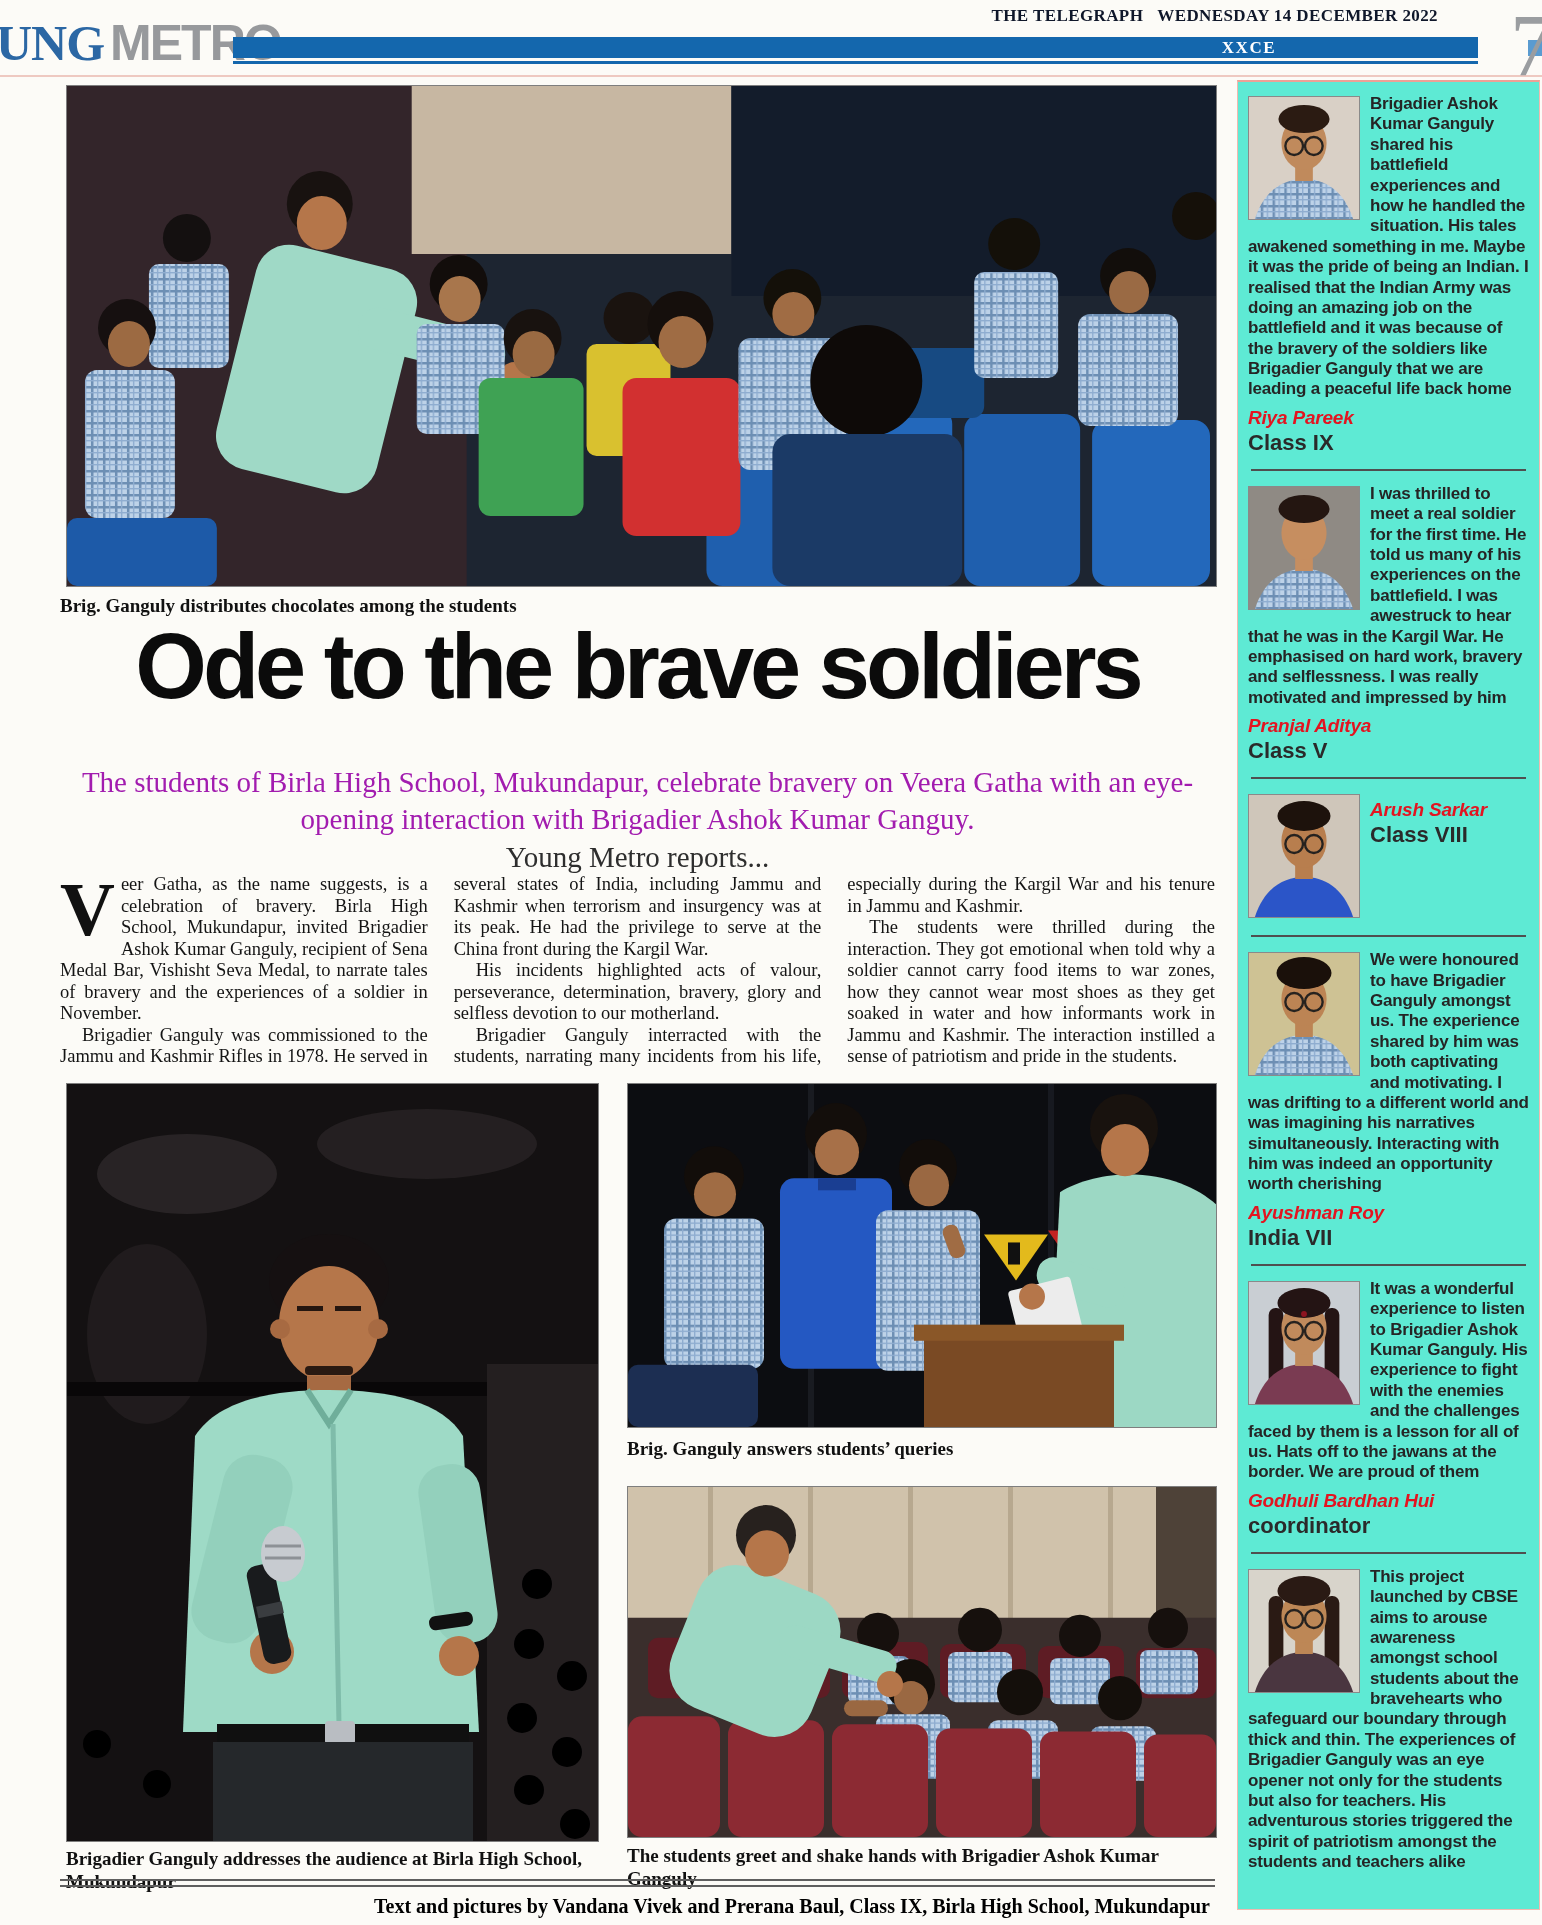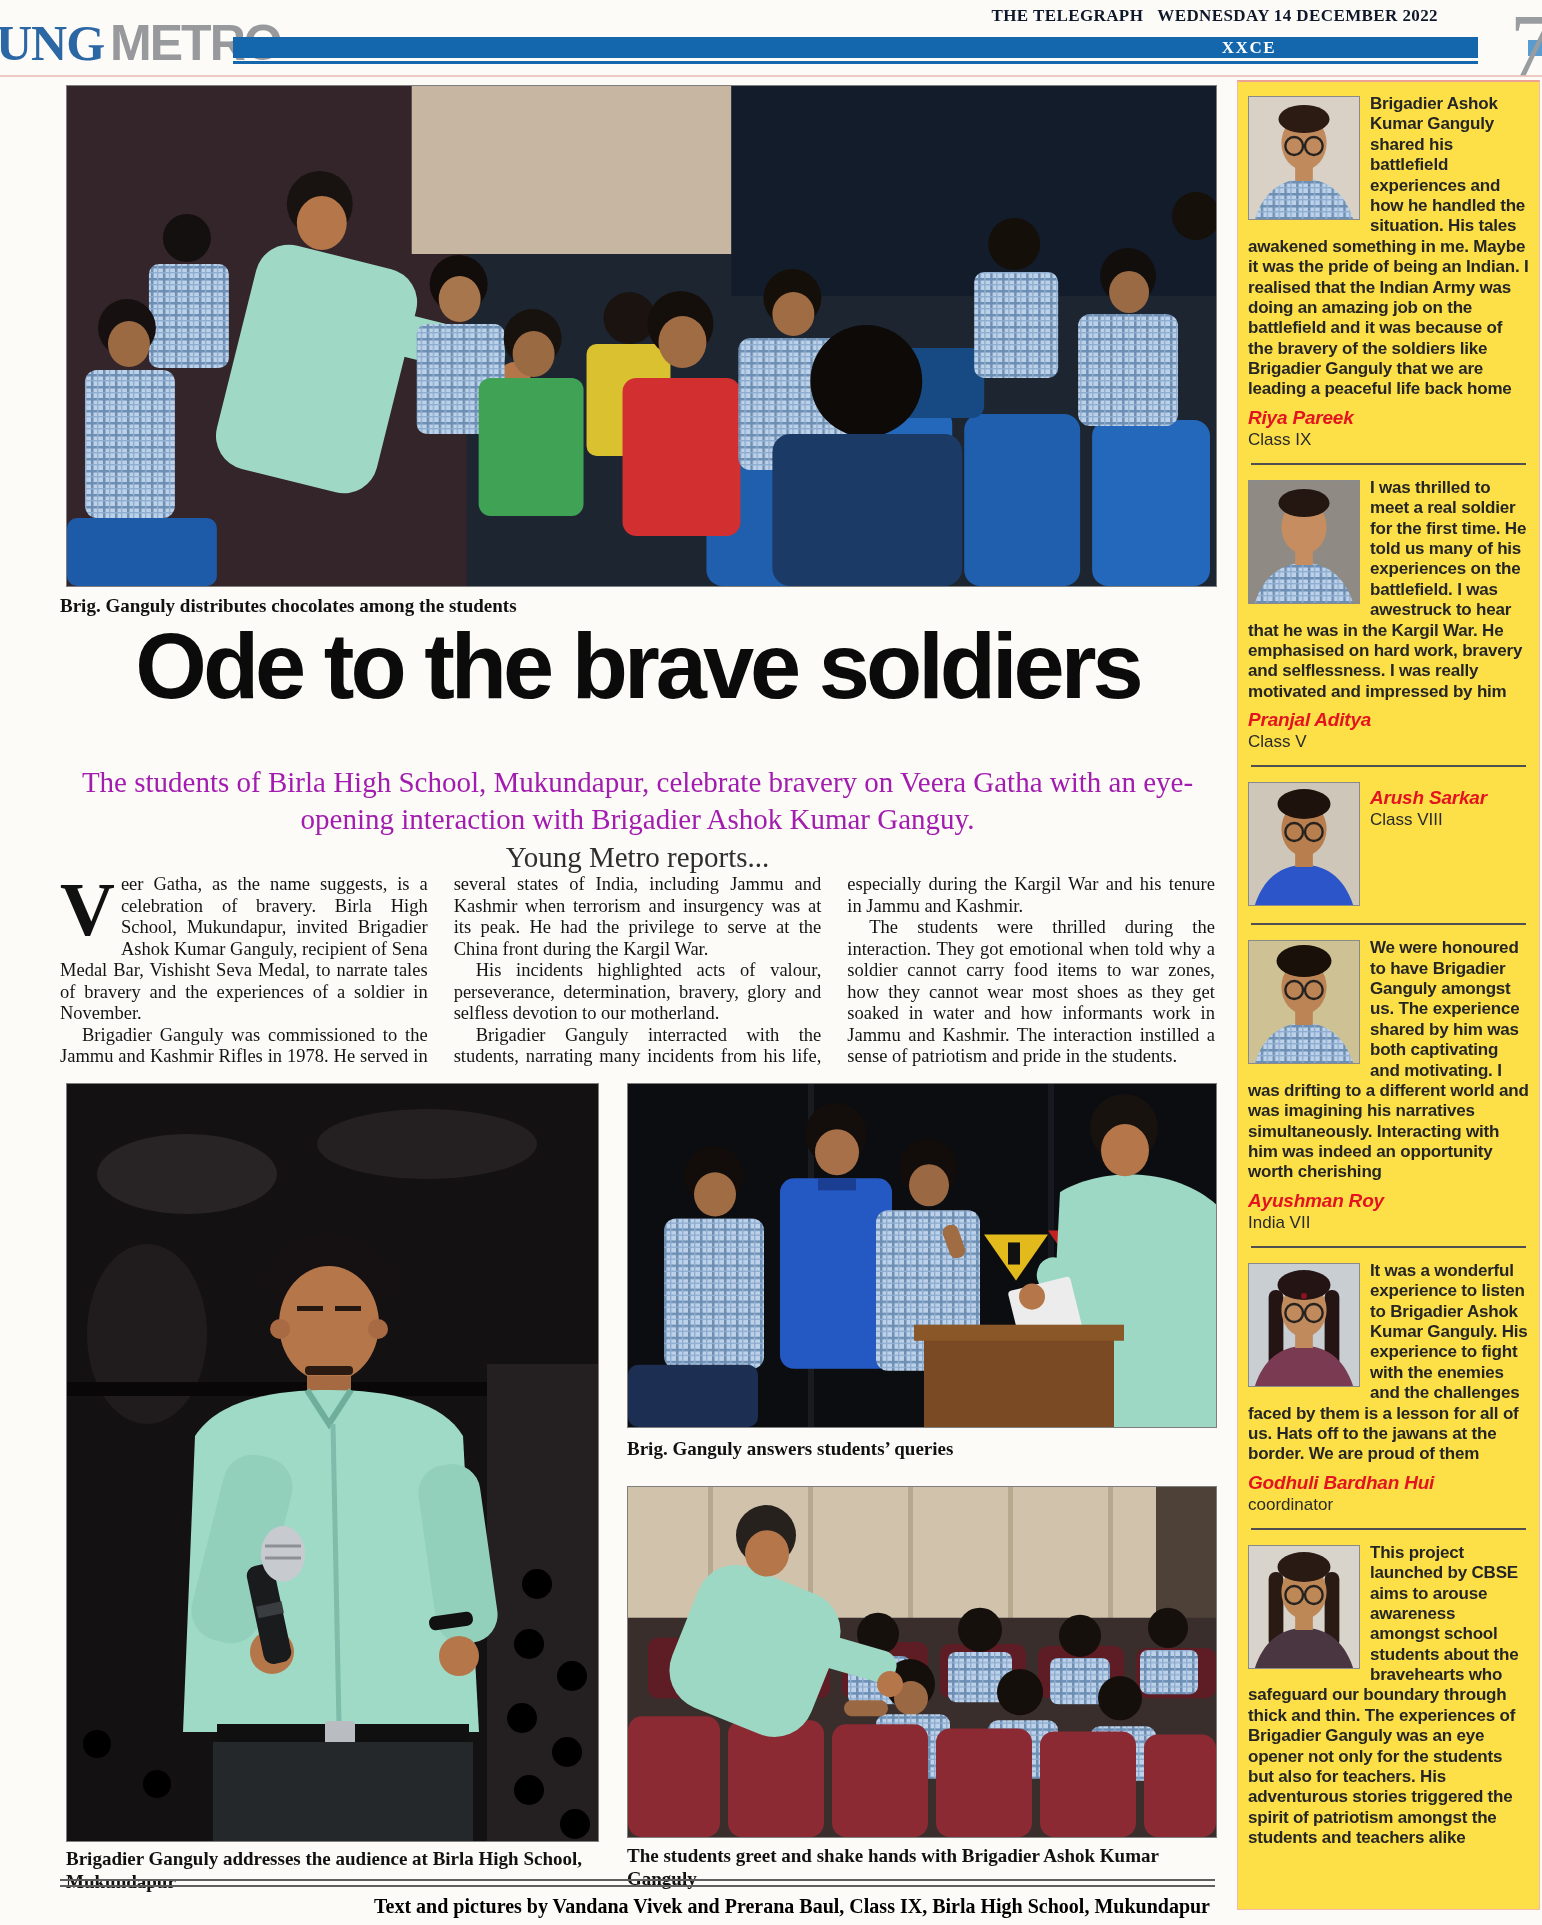--- a/index.html
+++ b/index.html
@@ -51,30 +51,30 @@
     text-align:justify;overflow:hidden;}
   .body-cols p{margin:0;}
   .body-cols p + p{text-indent:22px;}
   .dropcap{float:left;font:bold 76px/0.78 "Liberation Serif",serif;padding:6px 6px 0 0;color:#111;}
 
   
   .double-rule{left:60px;top:1879px;width:1155px;height:4px;border-top:2px solid #5f5f5f;border-bottom:2px solid #5f5f5f;}
   .credit{left:60px;top:1894px;width:1150px;text-align:right;font:bold 20px/1.2 "Liberation Serif",serif;color:#000000;}
 
   
-  .sidebar{left:1237px;top:80px;width:303px;height:1830px;background:#fde047;
+  .sidebar{left:1237px;top:80px;width:303px;height:1830px;background:#5eead4;
     border:1px solid #f2b9af;border-top:2px solid #eda296;
     padding:12px 10px;box-sizing:border-box;overflow:hidden;
     font-family:"Liberation Sans",sans-serif;}
   .t-item{overflow:hidden;}
   .t-photo{width:110px;height:122px;float:left;margin:2px 10px 4px 0;border:1px solid #8a8a8a;background:#ccc;}
   .t-photo svg{display:block;width:100%;height:100%;}
   .t-quote{margin:0;font-size:17px;line-height:1.2;font-weight:700;color:#252525;letter-spacing:-.2px;}
   .t-name{font-size:19px;font-weight:700;font-style:italic;color:#e31420;margin-top:7px;letter-spacing:-.2px;}
-  .t-role{font-size:17px;color:#2a2a2a;margin-top:1px;}
+  .t-role{font-size:22px;color:#2a2a2a;margin-top:1px;font-weight:bold;}
   .t-sep{border:0;border-top:2px solid #4f4f4f;margin:13px 3px;}
 
   
   .t-photo .s-bg{fill:var(--pbg);}
   .t-photo .s-face,.t-photo .s-neck{fill:var(--pskin);}
   .t-photo .s-hairtop,.t-photo .s-sidehair{fill:var(--phair);}
   .t-photo .s-shoulders{fill:var(--pshirt);}
   .t-photo .s-sidehair{display:none;}
   .t-photo.longhair .s-sidehair{display:block;}
   .t-photo .s-glasses{display:none;stroke:#26221f;stroke-width:2.4;fill:none;}

